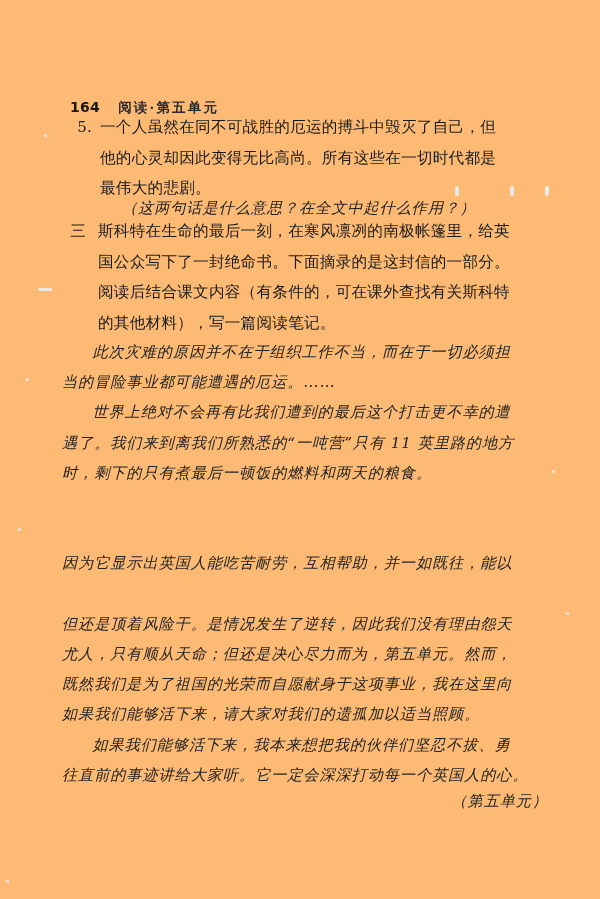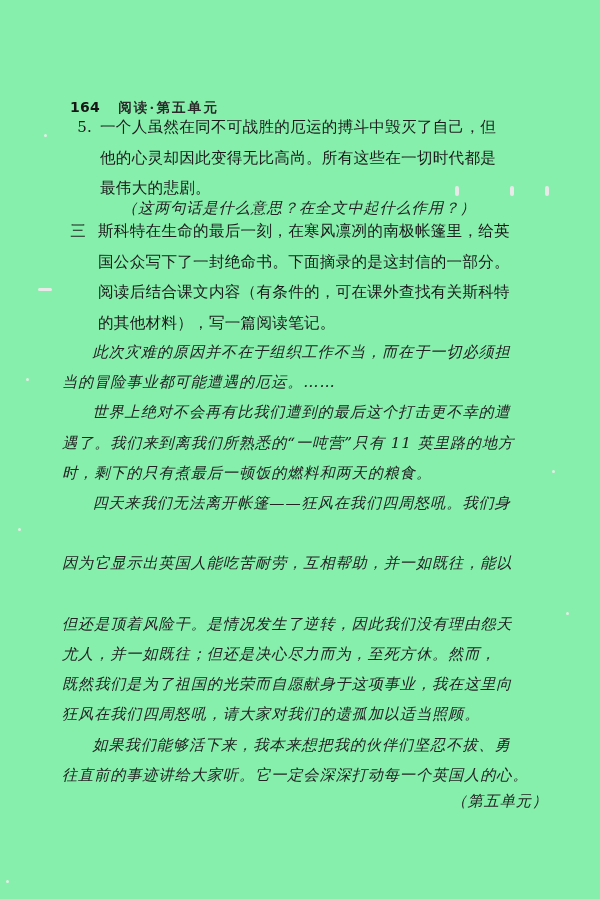--- a/index.html
+++ b/index.html
@@ -12,21 +12,21 @@
     background: #fdfdfd;
     font-family: "DejaVu Serif", "Liberation Serif", serif;
     color: #1c1c1c;
     position: relative;
     overflow: hidden;
   }
 
   .page {
     position: absolute;
     inset: 0;
-    background: #86efac;
+    background: #fdba74;
   }
 
   
   .running-head {
     position: absolute;
     left: 70px;
     top: 63px;
     display: flex;
     align-items: baseline;
     gap: 18px;
@@ -192,28 +192,28 @@
       <span class="line noindent" style="text-indent:0">当的冒险事业都可能遭遇的厄运。……</span>
     </div>
 
     <div class="para">
       <span class="line">世界上绝对不会再有比我们遭到的最后这个打击更不幸的遭</span><br>
       <span class="line">遇了。我们来到离我们所熟悉的“一吨营”只有 11 英里路的地方</span><br>
       <span class="line">时，剩下的只有煮最后一顿饭的燃料和两天的粮食。</span>
     </div>
 
     <div class="para">
-      <span class="line">四天来我们无法离开帐篷——狂风在我们四周怒吼。我们身</span><br>
+      <br>
       <br>
       <span class="line">因为它显示出英国人能吃苦耐劳，互相帮助，并一如既往，能以</span><br>
       <br>
       <span class="line">但还是顶着风险干。是情况发生了逆转，因此我们没有理由怨天</span><br>
-      <span class="line">尤人，并一如既往；但还是决心尽力而为，至死方休。然而，</span><br>
+      <span class="line">尤人，只有顺从天命；但还是决心尽力而为，第五单元。然而，</span><br>
       <span class="line">既然我们是为了祖国的光荣而自愿献身于这项事业，我在这里向</span><br>
-      <span class="line">狂风在我们四周怒吼，请大家对我们的遗孤加以适当照顾。</span>
+      <span class="line">如果我们能够活下来，请大家对我们的遗孤加以适当照顾。</span>
     </div>
 
     <div class="para">
       <span class="line">如果我们能够活下来，我本来想把我的伙伴们坚忍不拔、勇</span><br>
       <span class="line">往直前的事迹讲给大家听。它一定会深深打动每一个英国人的心。</span><br>
     </div>
 
   </div>
 
   <div class="block kai" id="attribution">

